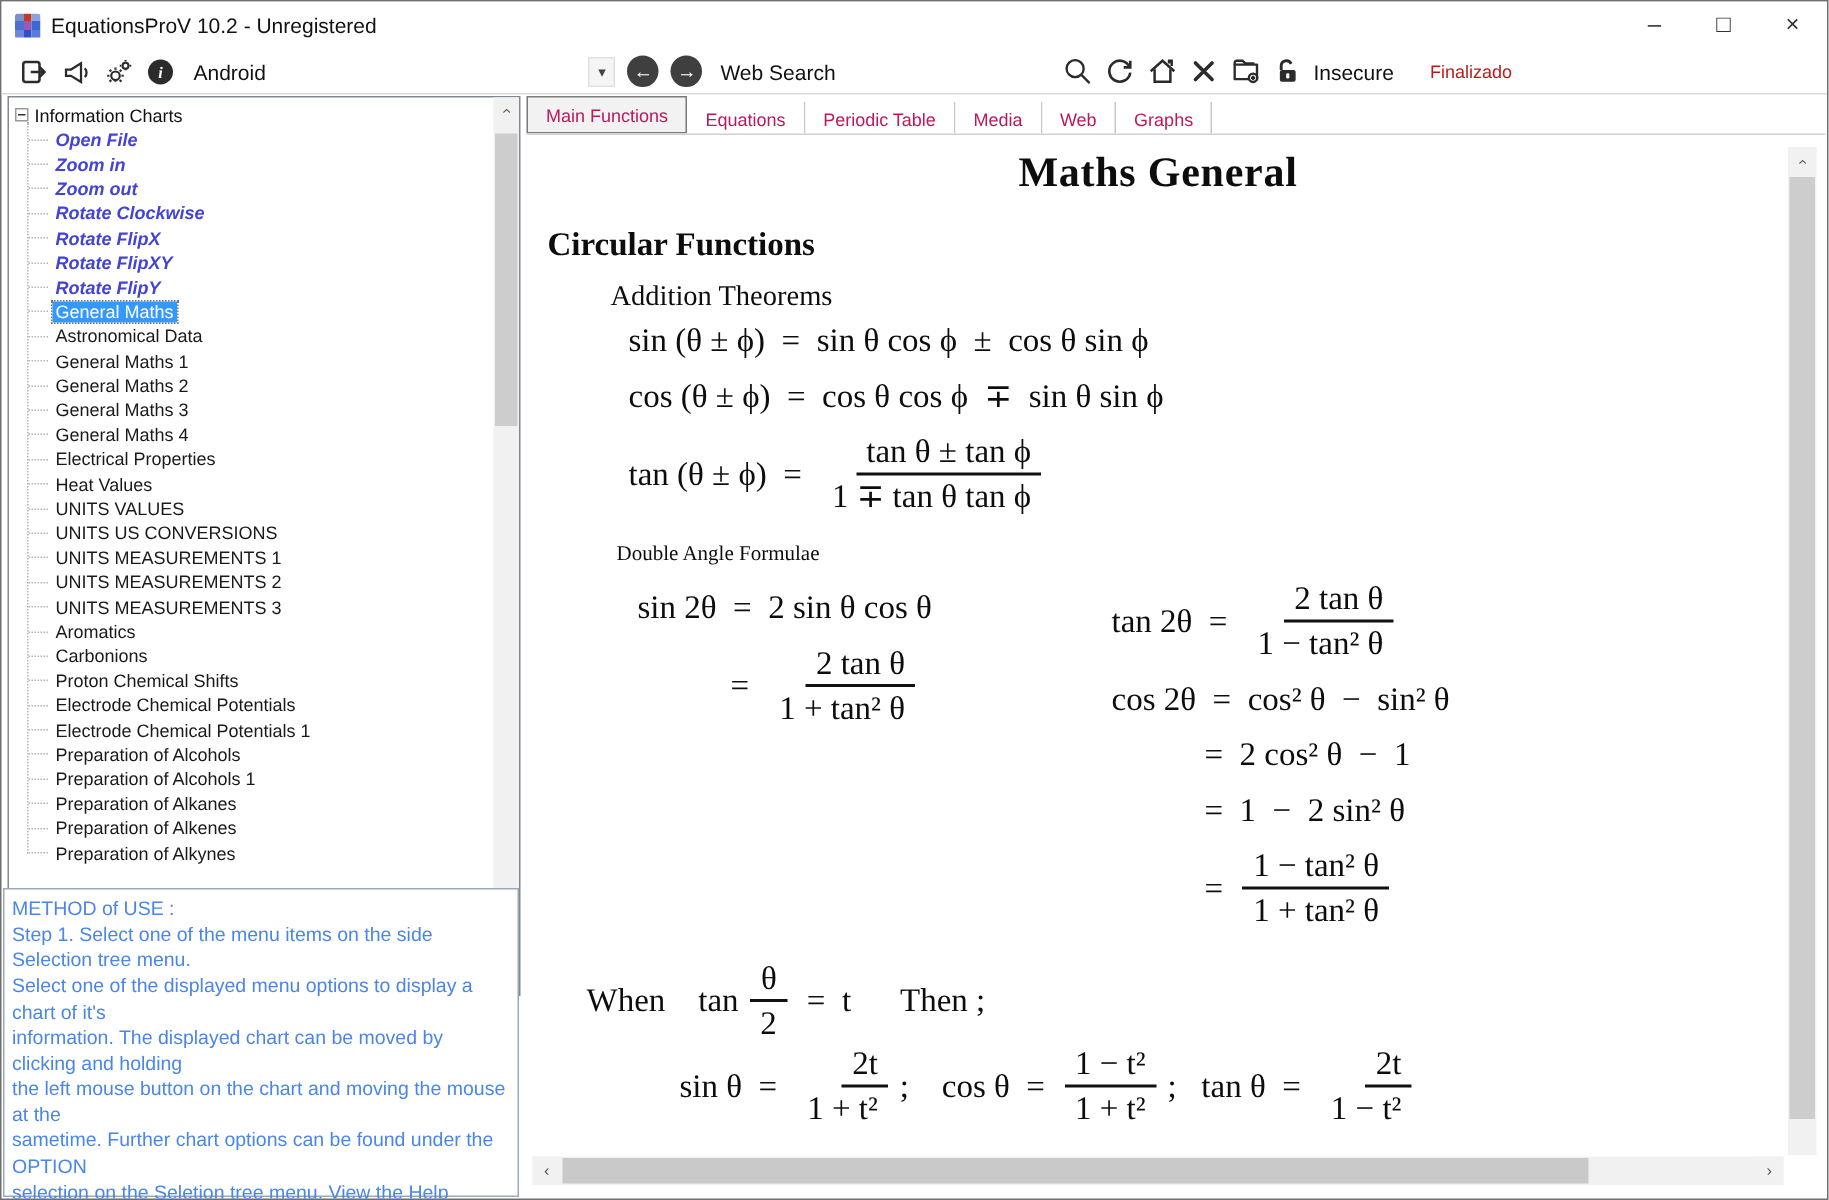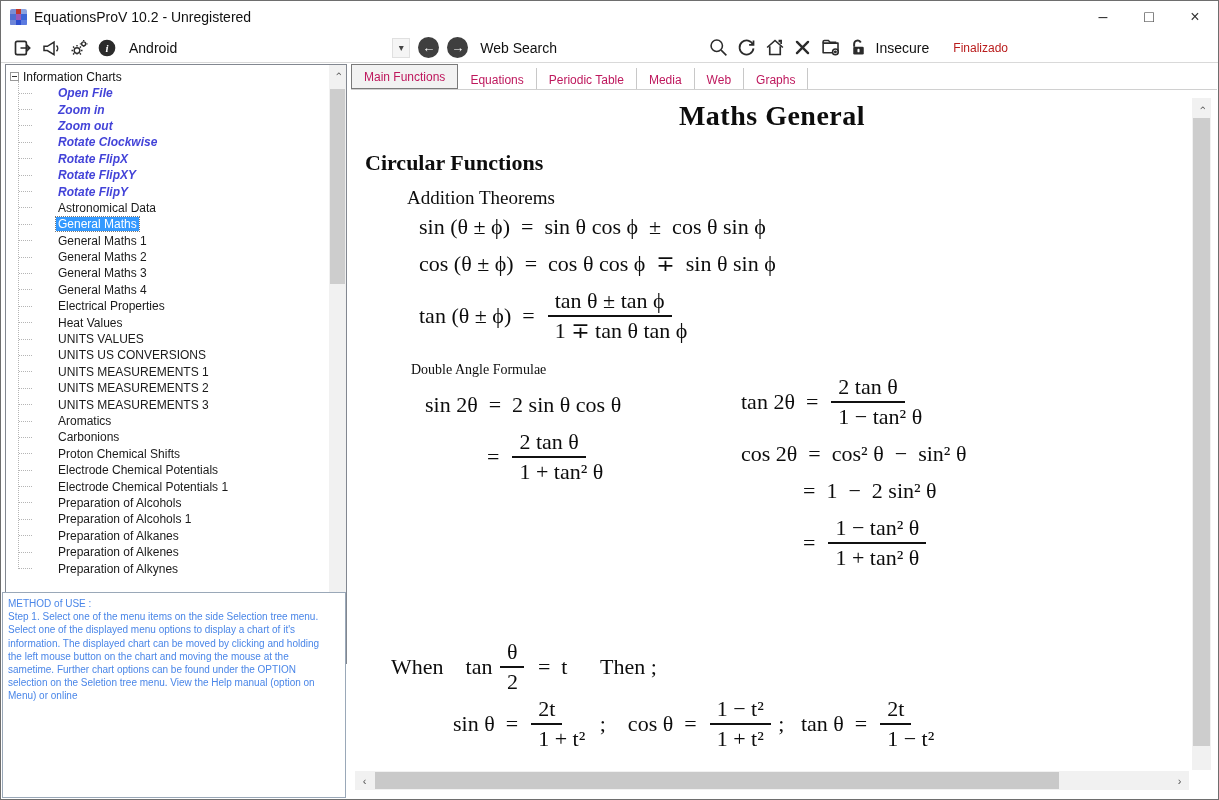--- a/index.html
+++ b/index.html
@@ -30,58 +30,58 @@
   .insecure-label { font-size:14px; color:#111; margin-left:3px; }
   .status-label { font-size:12px; color:#b91c1c; margin-left:24px; margin-right:210px; }
   
   .tree-box { position:absolute; left:4px; top:63px; width:342px; height:600px; background:#fff; border:1px solid #828790; }
   .tree-scrollarea { position:absolute; left:0; top:0; right:17px; bottom:17px; overflow:hidden; padding:3px 0 0 4px; }
   .tree-root-row { display:flex; align-items:center; height:17px; font-size:12px; color:#111; }
   .expander { width:9px; height:9px; border:1px solid #999; margin-right:4px; position:relative; background:#fff; flex:none; }
   .expander::after { content:""; position:absolute; left:1px; right:1px; top:3px; border-top:1px solid #333; }
   .tree-items { position:relative; }
   .tree-guide { position:absolute; left:8px; top:-4px; bottom:8px; border-left:1px dotted #b5b5b5; }
-  .tree-row { display:flex; align-items:center; height:16.4px; font-size:12px; color:#1a1a1a; white-space:nowrap;gap:21px; }
+  .tree-row { display:flex; align-items:center; height:16.4px; font-size:12px; color:#1a1a1a; white-space:nowrap; }
   .connector { width:13px; margin-left:9px; border-top:1px dotted #b5b5b5; margin-right:3px; flex:none; }
   .tree-label { padding:0 2px; line-height:14px; }
   .tree-row.link .tree-label { color:#4343d8; font-style:italic; font-weight:600; }
   .tree-row.selected .tree-label { background:#3399ff; color:#fff; outline:1px dotted #777; }
   
   .vscroll { position:absolute; top:0; right:0; bottom:17px; width:17px; background:#f1f1f1; }
   .hscroll { position:absolute; left:0; right:17px; bottom:0; height:17px; background:#f1f1f1; }
   .sb-btn { position:absolute; width:17px; height:17px; display:flex; align-items:center; justify-content:center; color:#555; font-size:11px; background:#f1f1f1; }
   .sb-thumb-v { position:absolute; left:1px; right:1px; background:#cdcdcd; }
   .sb-thumb-h { position:absolute; top:1px; bottom:1px; background:#c9c9c9; }
   .rot-up { transform:rotate(-90deg); } .rot-down { transform:rotate(90deg); }
   
-  .method-box { position:absolute; left:1px; top:591px; width:344px; bottom:1px; background:#fff; border:1px solid #9aa8b8; padding:4px 5px; font-size:10px; line-height:1.32; color:#4a86e8; }
+  .method-box { position:absolute; left:1px; top:591px; width:344px; bottom:1px; background:#fff; border:1px solid #9aa8b8; padding:4px 5px; font-size:13px; line-height:1.32; color:#4a86e8; }
   .method-body { white-space:pre-line; }
   
   .main { position:absolute; left:348px; top:63px; right:1px; bottom:1px; background:#fff; }
   .tab-bar { position:absolute; left:2px; top:0; right:0; height:25px; display:flex; align-items:flex-end; }
   .tab { height:21px; padding:2px 12px 0 12px; font-size:12px; color:#be185d; background:#fff; border-right:1px solid #c8c8c8; display:flex; align-items:center; }
   .tab.active { height:25px; background:#f2f2f2; border:1px solid #7a7a7a; padding:0 12px; font-weight:400; }
   .page-wrap { position:absolute; left:2px; top:25px; right:0; bottom:0; background:#fff; border-top:1px solid #d0d0d0; }
   .page { position:absolute; left:2px; top:2px; right:26px; bottom:28px; background:#fff; overflow:hidden; font-family:"Liberation Serif", serif; color:#0d0d0d; }
   .page-vscroll { position:absolute; top:8px; right:6px; bottom:28px; width:19px; background:#f1f1f1; }
   .page-hscroll { position:absolute; left:4px; right:28px; bottom:8px; height:19px; background:#f1f1f1; }
   .page-vscroll .sb-btn, .page-hscroll .sb-btn { width:19px; height:19px; }
   
   .page-title { position:absolute; top:8px; left:0; right:0; text-align:center; font-size:28px; font-weight:bold; letter-spacing:0.5px; }
   .section-heading { position:absolute; top:58px; left:12px; font-size:22px; font-weight:bold; }
   .addition-label { position:absolute; top:95px; left:54px; font-size:19px; }
   .addition-lines { position:absolute; top:120px; left:66px; }
   .double-label { position:absolute; top:270px; left:58px; font-size:14px; }
   .double-left  { position:absolute; top:298px; left:72px; }
-  .double-right { position:absolute; top:280px; left:388px; }
+  .double-right { position:absolute; top:292px; left:388px; }
   .when-line-wrap { position:absolute; top:545px; left:38px; }
   .t-line-wrap { position:absolute; top:602px; left:100px; }
   .fline { display:flex; align-items:center; font-size:22px; margin-bottom:7px; min-height:30px; }
   .ftext { white-space:pre; }
-  .frac { display:inline-flex; flex-direction:column; align-items:flex-start; text-align:center; margin:2px 2px; }
+  .frac { display:inline-flex; flex-direction:column; align-items:flex-end; text-align:center; margin:2px 2px; }
   .frac .num { padding:0 7px 1px 7px; border-bottom:2px solid #111; }
   .frac .den { padding:1px 7px 0 7px; }
   .cont { margin-left:62px; }
 </style>
 </head>
 <body>
 
 <div class="titlebar">
   <div class="app-icon">
       <i></i>
@@ -210,27 +210,27 @@
           <span class="tree-label">Rotate FlipX</span>
         </div>
         <div class="tree-row link">
           <span class="connector"></span>
           <span class="tree-label">Rotate FlipXY</span>
         </div>
         <div class="tree-row link">
           <span class="connector"></span>
           <span class="tree-label">Rotate FlipY</span>
         </div>
+        <div class="tree-row selected">
+          <span class="connector"></span>
+          <span class="tree-label">General Maths</span>
+        </div>
         <div class="tree-row">
           <span class="connector"></span>
           <span class="tree-label">Astronomical Data</span>
-        </div>
-        <div class="tree-row selected">
-          <span class="connector"></span>
-          <span class="tree-label">General Maths</span>
         </div>
         <div class="tree-row">
           <span class="connector"></span>
           <span class="tree-label">General Maths 1</span>
         </div>
         <div class="tree-row">
           <span class="connector"></span>
           <span class="tree-label">General Maths 2</span>
         </div>
         <div class="tree-row">
@@ -389,20 +389,23 @@
             <span class="ftext">tan 2θ  =  </span>
             <span class="frac">
               <span class="num">2 tan θ</span>
               <span class="den">1 − tan² θ</span>
             </span>
           </div>
           <div class="fline">
             <span class="ftext">cos 2θ  =  cos² θ  −  sin² θ</span>
           </div>
           <div class="fline cont">
+            <span class="ftext">=  2 cos² θ  −  1</span>
+          </div>
+          <div class="fline cont">
             <span class="ftext">=  1  −  2 sin² θ</span>
           </div>
           <div class="fline cont">
             <span class="ftext">=  </span>
             <span class="frac">
               <span class="num">1 − tan² θ</span>
               <span class="den">1 + tan² θ</span>
             </span>
           </div>
         </div>

